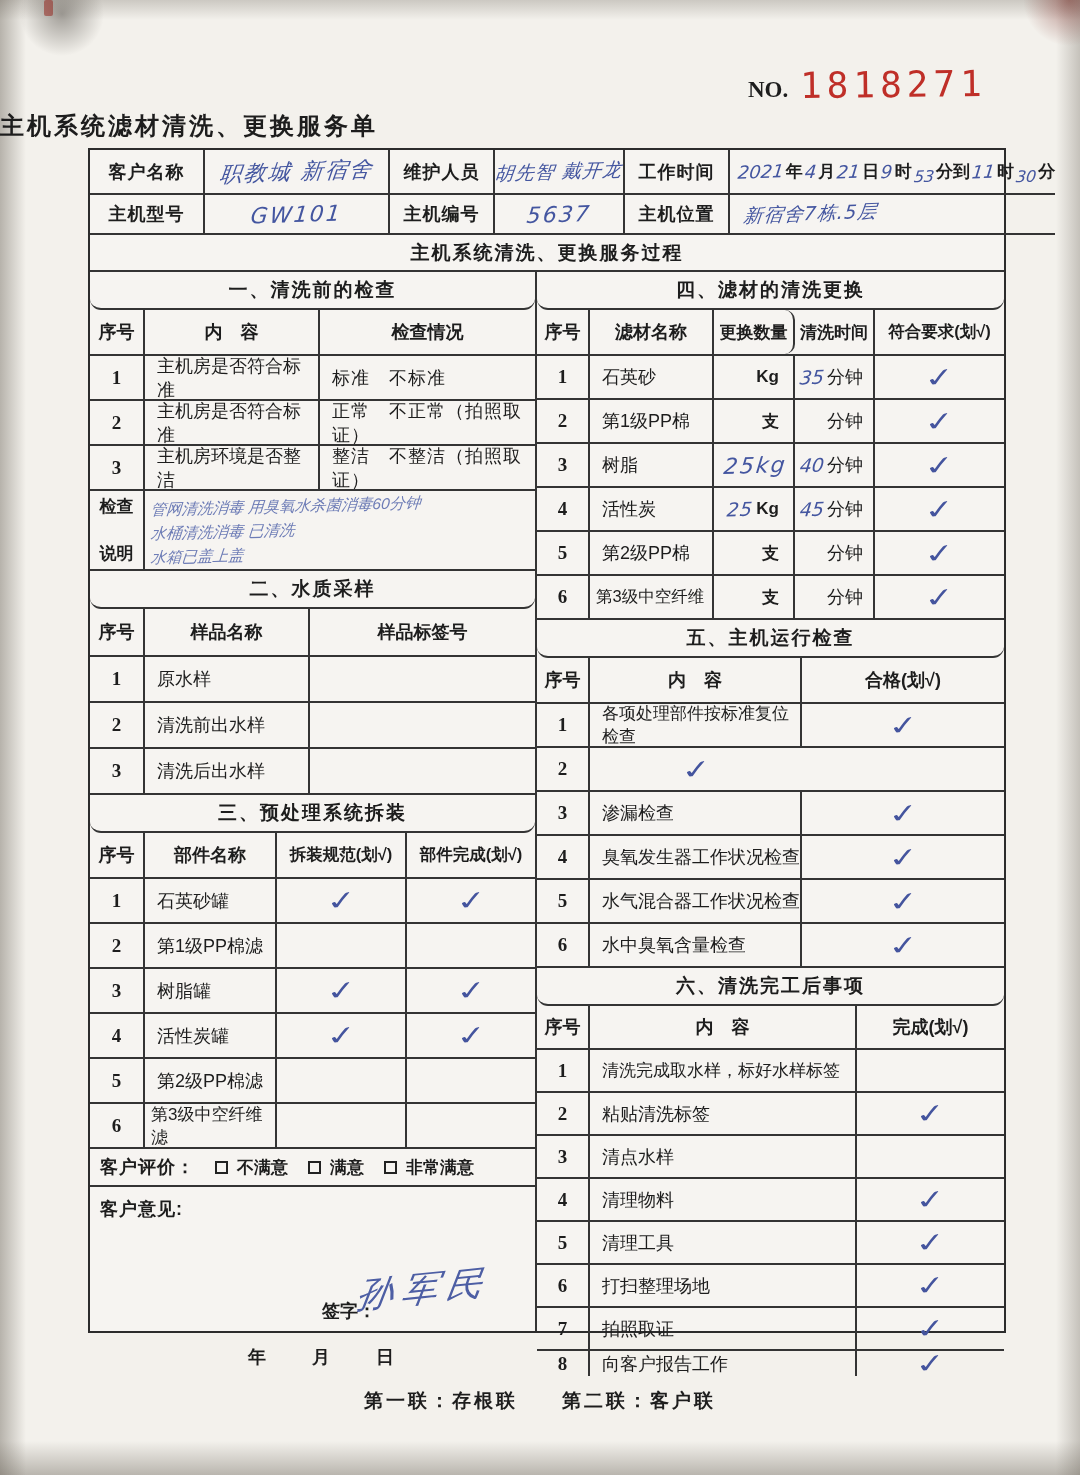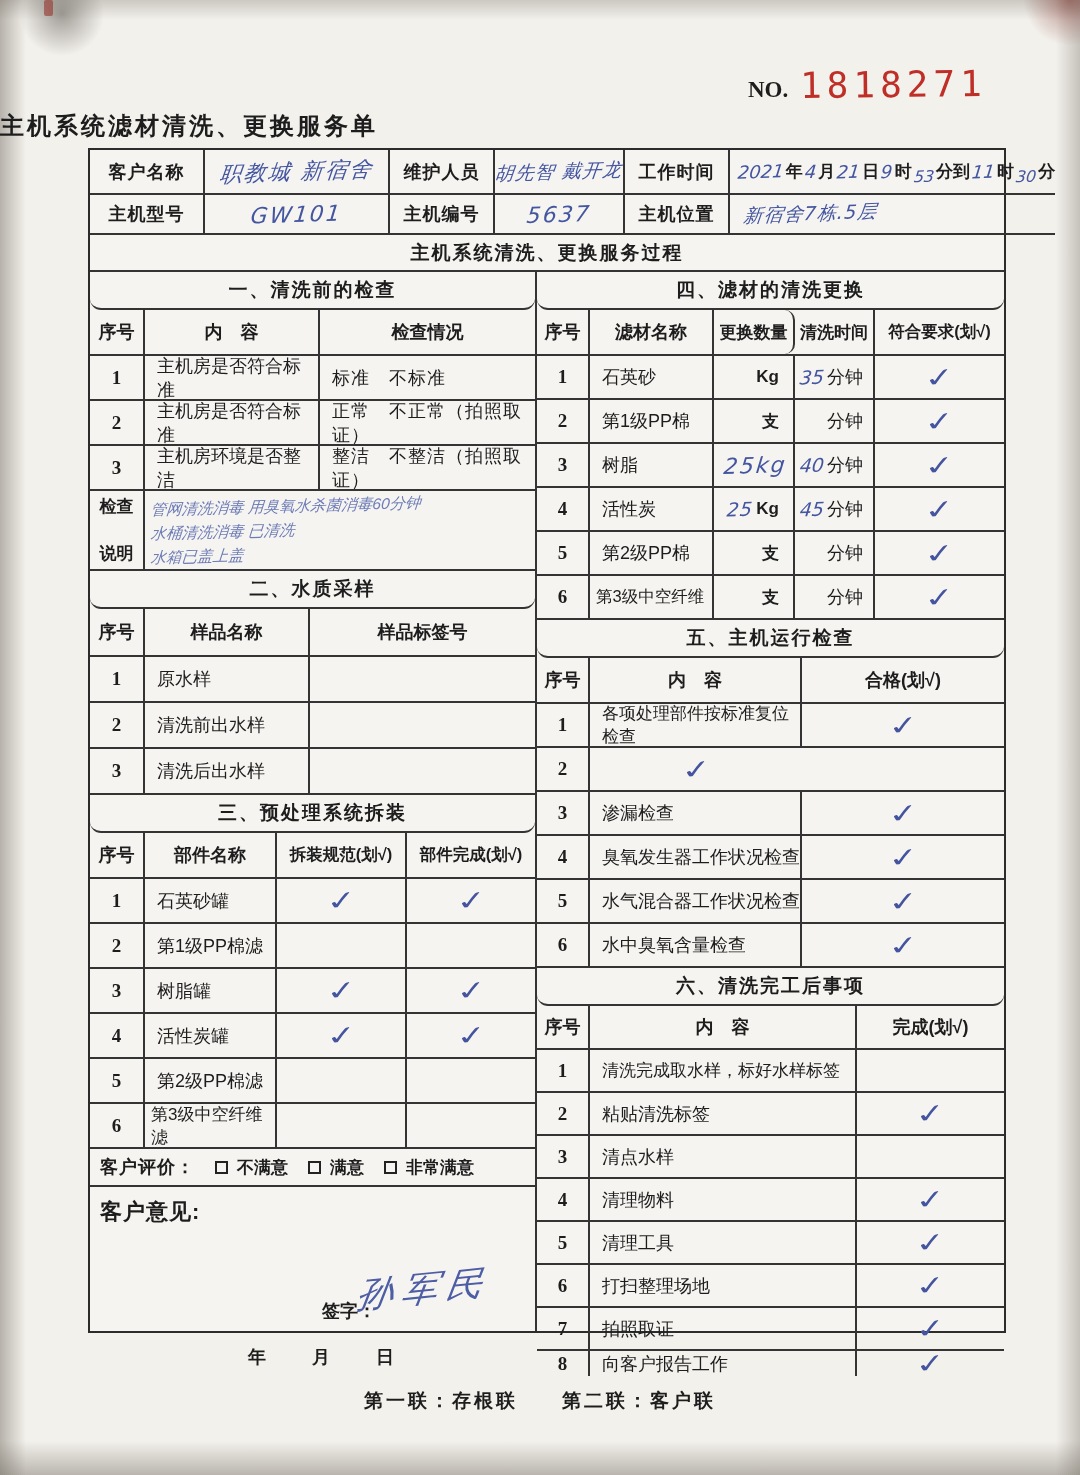--- a/index.html
+++ b/index.html
@@ -69,21 +69,21 @@
   .qty{justify-content:flex-end;padding-right:14px;gap:3px;}
   .unit{font-weight:bold;font-size:17px;}
   .time{justify-content:flex-end;padding-right:10px;gap:3px;font-size:17px;}
   .time .hand{font-size:19px;}
 
   .eval-row{height:38px;display:flex;align-items:center;padding-left:10px;gap:20px;box-sizing:border-box;flex:none;}
   .eval-opt{display:flex;align-items:center;gap:9px;font-weight:bold;font-size:17px;}
   .cbox{width:13px;height:13px;border:2px solid #222;box-sizing:border-box;flex:none;}
 
   .opinion{flex:1;position:relative;box-sizing:border-box;}
-  .opinion-lab{position:absolute;left:10px;top:10px;font-weight:bold;font-size:22px;letter-spacing:1px;}
+  .opinion-lab{position:absolute;left:10px;top:10px;font-weight:bold;font-size:18px;letter-spacing:1px;}
   .sign-line{position:absolute;left:232px;top:112px;font-weight:bold;font-size:18px;}
   .sign-hand{position:absolute;left:268px;top:78px;font-size:36px;letter-spacing:8px;opacity:.95;transform:skewX(-14deg) rotate(-6deg);}
   .date-line{position:absolute;left:158px;top:158px;font-weight:bold;font-size:18px;letter-spacing:14px;}
 
   .footer{position:absolute;top:1388px;left:0;width:100%;display:flex;justify-content:center;gap:44px;font-family:"Liberation Serif",serif;font-weight:bold;font-size:19px;letter-spacing:3px;}
   .artifact-red{position:absolute;left:44px;top:0;width:9px;height:16px;background:rgba(150,40,32,.55);border-radius:2px;}
 </style>
 </head>
 <body>
 

